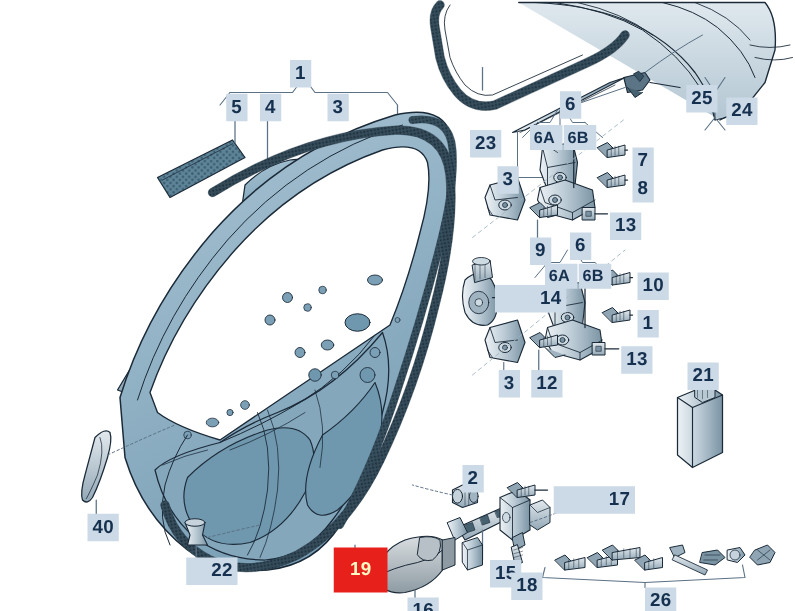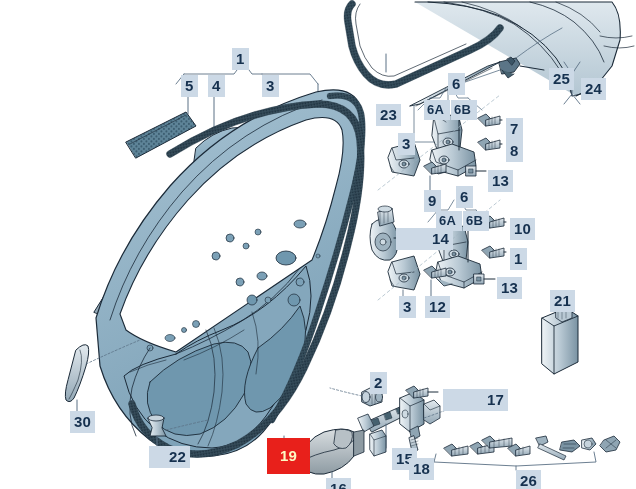--- a/index.html
+++ b/index.html
@@ -482,21 +482,21 @@
       <div class="lbl" style="left: 456px; top: 186px;">6</div>
       <div class="lbl sm" style="left: 436px; top: 211px;">6A</div>
       <div class="lbl sm" style="left: 463px; top: 211px;">6B</div>
       <div class="lbl" style="left: 510px; top: 218px;">10</div>
       <div class="lbl" style="left: 510px; top: 248px;">1</div>
       <div class="lbl" style="left: 396px; top: 228px; padding-left: 36px;">14</div>
       <div class="lbl" style="left: 497px; top: 277px;">13</div>
       <div class="lbl" style="left: 399px; top: 296px;">3</div>
       <div class="lbl" style="left: 425px; top: 296px;">12</div>
       <div class="lbl" style="left: 550px; top: 290px;">21</div>
-      <div class="lbl" style="left: 70px; top: 411px;">30</div>
+      <div class="lbl" style="left: 70px; top: 411px;">40</div>
       <div class="lbl" style="left: 149px; top: 446px; padding-left: 20px;">22</div>
       <div class="lbl" style="left: 370px; top: 372px;">2</div>
       <div class="lbl" style="left: 443px; top: 389px; padding-left: 44px;">17</div>
       <div class="lbl" style="left: 379px; top: 448px; margin-left: 13px;">15</div>
       <div class="lbl" style="left: 409px; top: 458px;">18</div>
       <div class="lbl" style="left: 326px; top: 478px;">16</div>
       <div class="lbl" style="left: 516px; top: 470px;">26</div>
       <div class="lbl sel" style="left: 267px; top: 438px;">19</div>
     </div>
 

